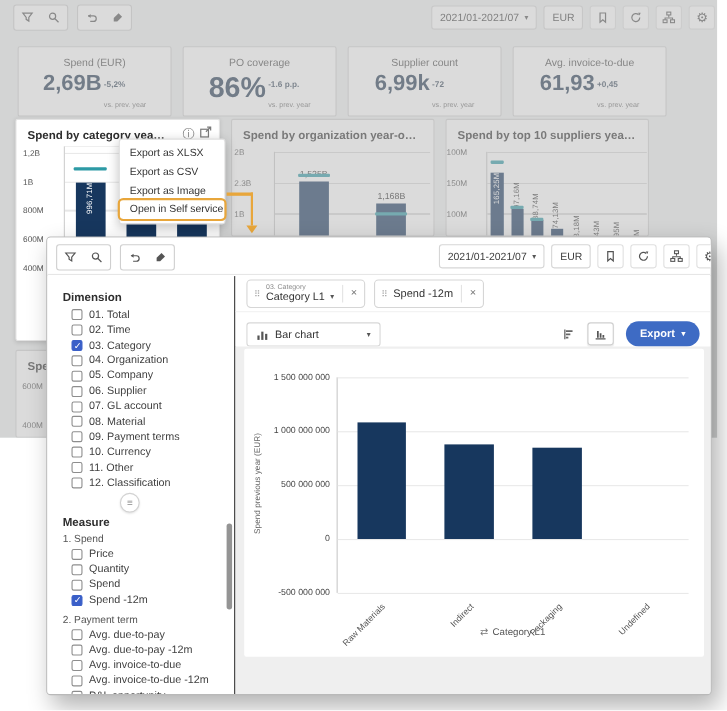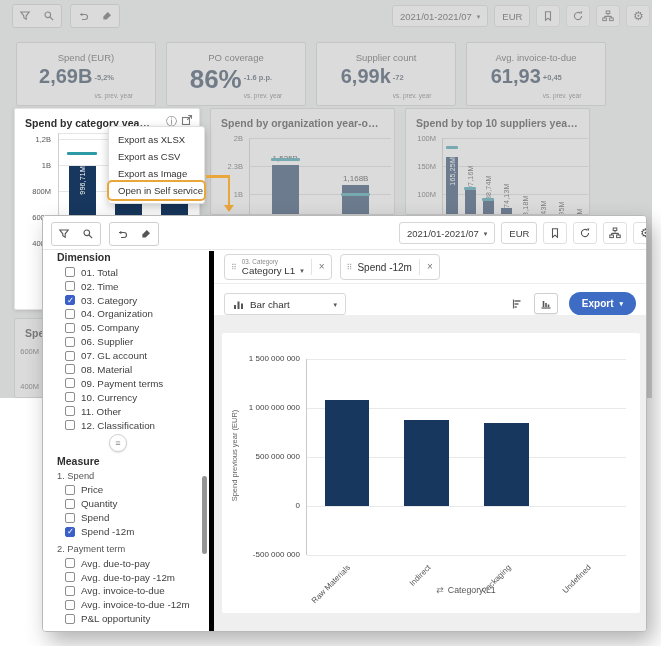--- a/index.html
+++ b/index.html
@@ -24,21 +24,21 @@
   .kpi-t{font-size:9.5px;color:#4c4c4c}
   .kpi-row{display:flex;justify-content:center;align-items:flex-start;margin-top:2px}
   .kpi-v{font-size:20px;font-weight:bold;color:#243a52;line-height:1.1}
   .kpi-v.big{font-size:26px}
   .kpi-side{text-align:left;margin-left:2px;padding-top:1px}
   .kpi-d{font-size:7.5px;font-weight:bold;color:#3c4c5e;line-height:1.2}
   .kpi-c{font-size:6.5px;color:#707070;line-height:1.2}
 
   .card{position:absolute;background:#fff;border:1px solid #d4d4d4;border-radius:2px;overflow:hidden}
   .card-t{font-size:10.5px;font-weight:bold;color:#333;padding:8px 10px 0 10px;white-space:nowrap;overflow:hidden;text-overflow:ellipsis}
-  .ytick{position:absolute;font-size:7.5px;color:#555;text-align:right;width:30px}
+  .ytick{position:absolute;font-size:7.5px;color:#555;text-align:left;width:30px}
   .plot{position:absolute}
   .bar{position:absolute}
   .bdash{position:absolute;height:3px;background:#2d9aa5;border-radius:1px}
   .blab-h{position:absolute;transform:translate(-50%,-120%);font-size:8px;color:#2e2e2e;white-space:nowrap}
   .blab-v{position:absolute;writing-mode:vertical-rl;white-space:nowrap;font-size:7px;letter-spacing:.2px}
   .blab-v.in{color:#fff;transform:translateX(-50%) rotate(180deg);padding-top:3px}
   .blab-v.out{color:#3a3a3a;transform:translate(-50%,-100%) rotate(180deg)}
 
   
   .card.active{z-index:6;border-color:#e3e3e3;box-shadow:0 1px 4px rgba(0,0,0,.12)}
@@ -53,21 +53,21 @@
 
   
   .arr-h{position:absolute;left:206px;top:175px;width:24px;height:2.5px;background:#e8a63b;z-index:7}
   .arr-v{position:absolute;left:227.5px;top:175px;width:2.5px;height:30px;background:#e8a63b;z-index:7}
   .arr-head{position:absolute;left:224px;top:205px;width:0;height:0;border-left:5px solid transparent;border-right:5px solid transparent;border-top:7px solid #e8a63b;z-index:7}
 
   
   .modal{position:absolute;left:42px;top:215px;width:605px;height:417px;background:#fff;border:1px solid #b9b9b9;border-radius:4px;box-shadow:6px 10px 22px rgba(0,0,0,.3);z-index:10;overflow:hidden}
   .m-tbar{position:absolute;left:0;top:0;width:100%;height:34px;border-bottom:1px solid #e6e6e6;background:#fff}
   .m-body{position:absolute;left:0;top:35px;right:0;bottom:0}
-  .sbar{position:absolute;left:0;top:0;width:171px;bottom:0;border-right:5px solid #000000;padding:0 6px 0 14px;overflow:hidden;background:#fff}
+  .sbar{position:absolute;left:0;top:0;width:171px;bottom:0;border-right:1px solid #000000;padding:14px 6px 0 14px;overflow:hidden;background:#fff}
   .sb-h{font-size:10.5px;font-weight:bold;color:#2e2e2e;margin-bottom:4px}
   .row{display:flex;align-items:center;margin:0 0 3.4px 8px;height:10.5px}
   .cb{width:10px;height:10px;border:1px solid #8d8d8d;border-radius:2px;background:#fff;margin-right:6px;flex:0 0 auto;position:relative}
   .cb.checked{background:#3a5fc8;border-color:#3a5fc8}
   .cb.checked::after{content:"✓";position:absolute;left:1px;top:-1.5px;font-size:8.5px;color:#fff}
   .lbl{font-size:9.8px;color:#3f3f3f;white-space:nowrap}
   .grp{font-size:9.3px;color:#555;margin:7px 0 4px 0}
   .handle-btn{width:18px;height:18px;border:1px solid #d2d2d2;border-radius:50%;background:#fff;box-shadow:0 1px 2px rgba(0,0,0,.12);display:flex;align-items:center;justify-content:center;margin:3px auto 3px 52px;font-size:9px;color:#8a8a8a}
   .sb-thumb{position:absolute;right:2px;top:225px;width:5px;height:78px;background:#949494;border-radius:3px}
 
@@ -84,21 +84,21 @@
   .ctrl{position:absolute;left:0;top:33px;right:0;height:31px;display:flex;align-items:flex-end;padding:0 10px;background:#fff}
   .dd{display:flex;align-items:center;gap:6px;border:1px solid #d8d8d8;border-radius:3px;height:22px;padding:0 8px;width:122px;font-size:9.8px;color:#333}
   .dd .caret{margin-left:auto}
   .ctrl-right{margin-left:auto;display:flex;align-items:center;gap:5px}
   .tgl{width:24px;height:21px;display:flex;align-items:center;justify-content:center;border-radius:3px}
   .tgl.on{border:1px solid #cfcfcf;background:#fff;box-shadow:0 1px 1px rgba(0,0,0,.08)}
   .export{height:23px;border-radius:12px;background:#3e6bc4;color:#fff;font-size:10px;font-weight:bold;display:flex;align-items:center;gap:6px;padding:0 13px;margin-left:6px}
   .export .caret{color:#fff}
 
   .content{position:absolute;left:0;top:64px;right:0;bottom:0;background:#efefef}
-  .chart-card{position:absolute;left:8px;top:18px;width:418px;height:280px;background:#fff;border-radius:2px}
+  .chart-card{position:absolute;left:8px;top:2px;width:418px;height:280px;background:#fff;border-radius:2px}
   .ylab{position:absolute;left:-58px;top:118px;width:140px;transform:rotate(-90deg);transform-origin:center;font-size:7.5px;color:#666;text-align:center}
   .mc-tick{position:absolute;left:16px;width:62px;text-align:right;font-size:8px;color:#444}
   .mc-plot{position:absolute;left:84px;top:26px;width:320px;height:196px;border-left:1px solid #c9c9c9}
   .gl{position:absolute;left:0;width:100%;height:1px;background:#e9e9e9}
   .xlab{position:absolute;top:230px;width:0;height:0;font-size:8px;color:#555}
   .xlab span{position:absolute;right:0;top:0;display:block;white-space:nowrap;transform:rotate(-45deg);transform-origin:top right}
   .x1{left:124px}.x2{left:204px}.x3{left:284px}.x4{left:364px}
   .mc-foot{position:absolute;left:84px;top:252px;width:320px;text-align:center;font-size:8.8px;color:#555}
   .mc-foot .swap{font-size:9px;color:#777;margin-right:4px}
 </style>

